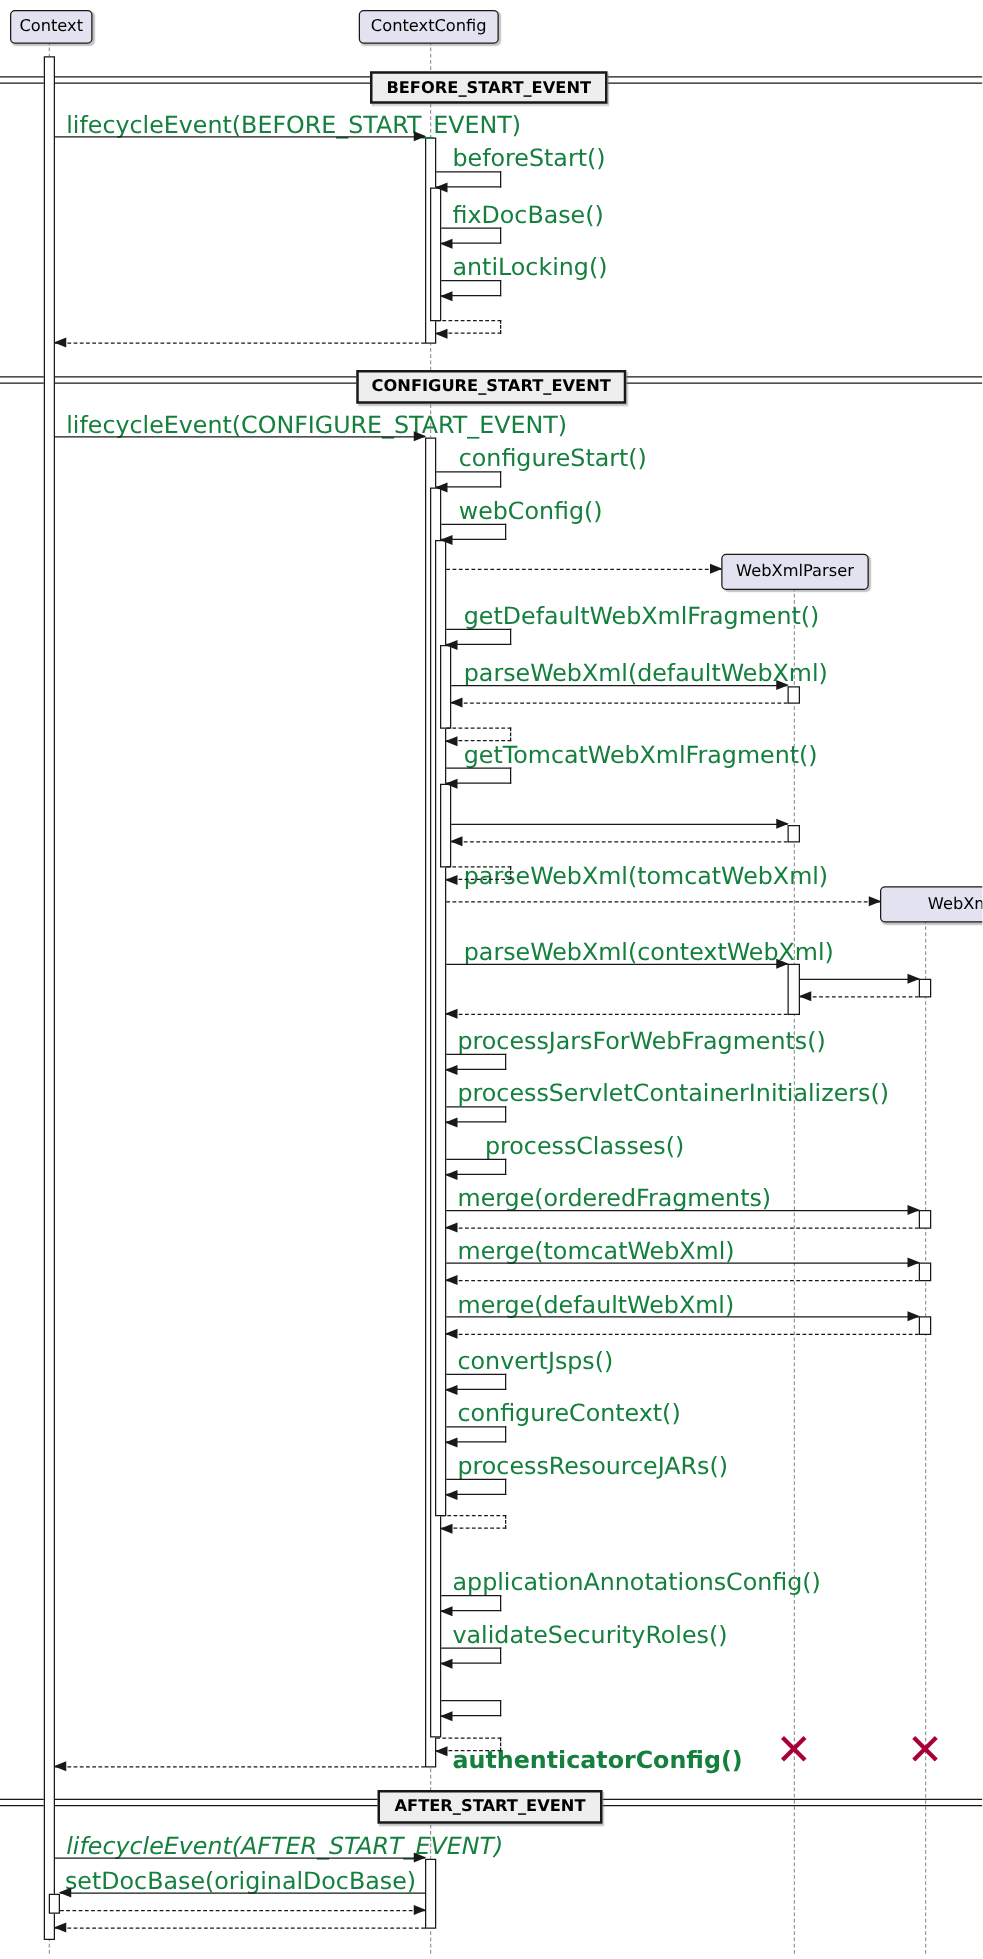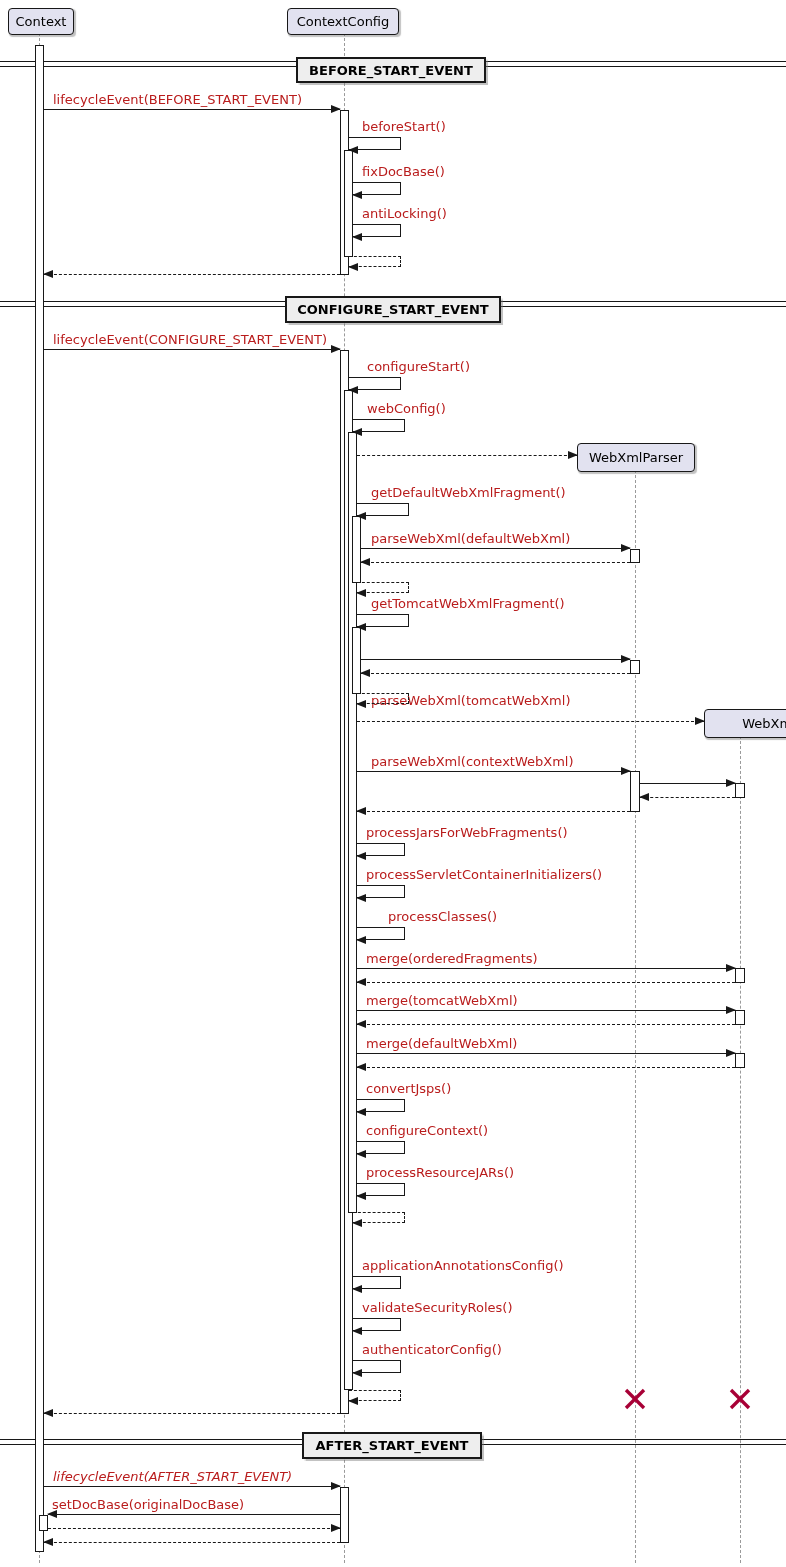--- a/index.html
+++ b/index.html
@@ -14,21 +14,21 @@
         font-size:13px;color:#000;}
 
   .act{position:absolute;background:#ffffff;border:1px solid #181818;box-sizing:border-box;}
 
   .divlines{position:absolute;left:0;width:786px;height:4px;
             border-top:1.5px solid #181818;border-bottom:1.5px solid #181818;box-sizing:content-box;}
   .divbox{position:absolute;background:#EEEEEE;border:2px solid #181818;
           display:flex;align-items:center;justify-content:center;
           font-weight:bold;font-size:13px;color:#000;box-shadow:1.5px 1.5px 1px rgba(120,120,120,.45);}
 
-  .lbl{position:absolute;font-size:13px;color:#b91c1c;white-space:nowrap;height:16px;line-height:16px;}
+  .lbl{position:absolute;font-size:19px;color:#15803d;white-space:nowrap;height:16px;line-height:16px;}
 
   .arr{position:absolute;height:0;border-top:1.2px solid #181818;}
   .arr.dot{border-top-style:dashed;border-top-width:1px;}
   .arr.hr::after{content:"";position:absolute;right:-1px;top:-4.6px;
       border-left:10px solid #181818;border-top:4px solid transparent;border-bottom:4px solid transparent;}
   .arr.hl::after{content:"";position:absolute;left:-1px;top:-4.6px;
       border-right:10px solid #181818;border-top:4px solid transparent;border-bottom:4px solid transparent;}
 
   .loop{position:absolute;border-top:1.2px solid #181818;border-right:1.2px solid #181818;
         border-bottom:1.2px solid #181818;box-sizing:border-box;}
@@ -151,21 +151,21 @@
   <div class="loop" style="left:357px;top:1183px;width:48px;height:13px;"></div>
 
   <div class="loop dot" style="left:353px;top:1212px;width:52px;height:11px;"></div>
 
   <div class="lbl" style="left:362px;top:1258px;">applicationAnnotationsConfig()</div>
   <div class="loop" style="left:353px;top:1276px;width:48px;height:13px;"></div>
 
   <div class="lbl" style="left:362px;top:1300px;">validateSecurityRoles()</div>
   <div class="loop" style="left:353px;top:1318px;width:48px;height:13px;"></div>
 
-  <div class="lbl" style="left:362px;top:1342px;">authenticatorConfig()</div>
+  <div class="lbl" style="left:362px;top:1400px;font-weight:bold;">authenticatorConfig()</div>
   <div class="loop" style="left:353px;top:1360px;width:48px;height:13px;"></div>
 
   <div class="loop dot" style="left:349px;top:1390px;width:52px;height:11px;"></div>
 
   <div class="destroy" style="left:623px;top:1387px;">
     <svg width="24" height="24">
         <line x1="3" y1="3" x2="21" y2="21" stroke="#A80036" stroke-width="3.4"></line>
         <line x1="21" y1="3" x2="3" y2="21" stroke="#A80036" stroke-width="3.4"></line>
       </svg>
   </div>

